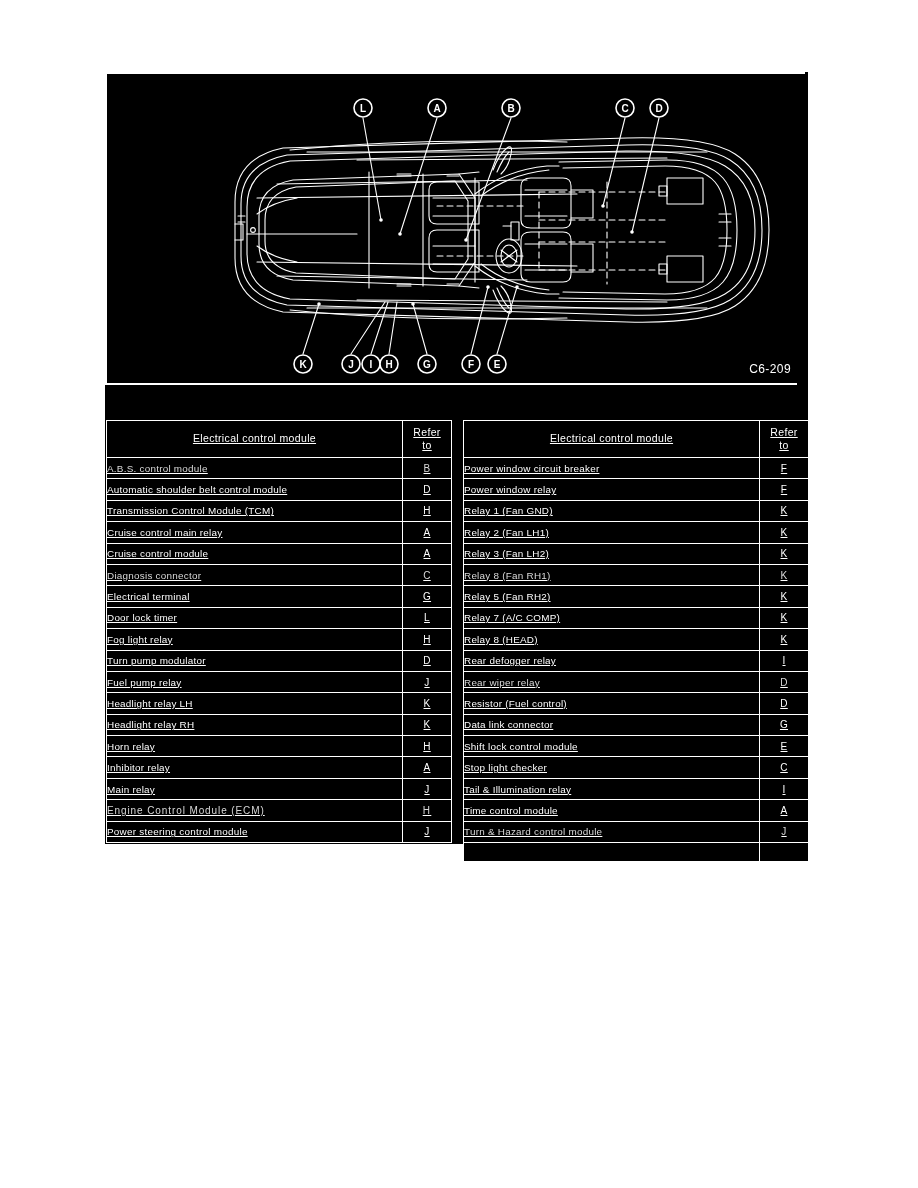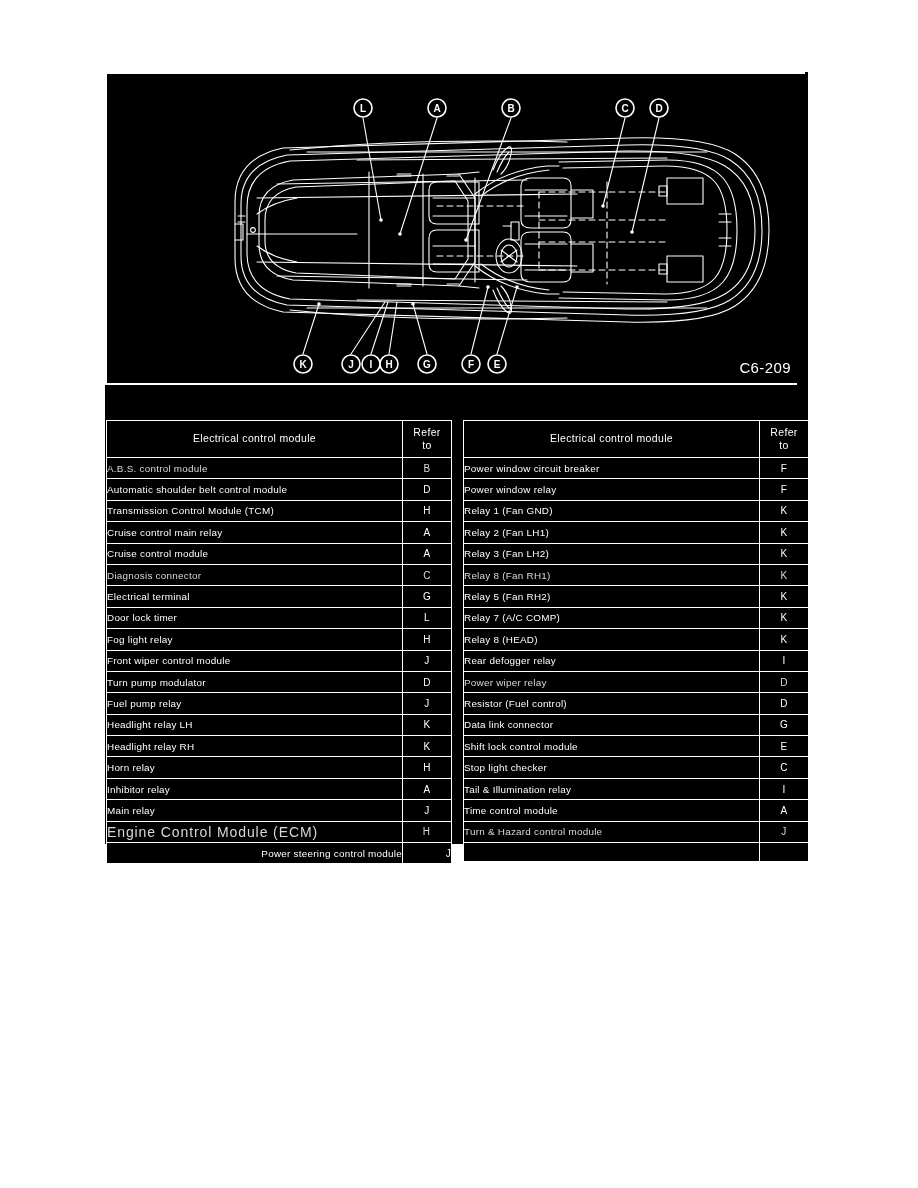--- a/index.html
+++ b/index.html
@@ -45,21 +45,21 @@
     bottom: 0;
     height: 2px;
     background: #ffffff;
   }
 
   #fig-code {
     position: absolute;
     right: 14px;
     bottom: 9px;
     color: #ffffff;
-    font-size: 15px;
+    font-size: 12px;
     letter-spacing: 0.4px;
     font-family: "Liberation Sans", sans-serif;
     margin-left: 39px;
   }
 
   #fig-caption {
     position: absolute;
     left: 116px;
     top: 392px;
     color: #000000;
@@ -96,20 +96,21 @@
     width: 345px;
     height: 423px;
   }
 
   table.mod-table {
     border-collapse: collapse;
     width: 100%;
     table-layout: fixed;
     color: #ffffff;
     background: #14b8a6;
+    text-decoration: underline;
   }
   table.mod-table th,
   table.mod-table td {
     border: 1.6px solid #ffffff;
     padding: 0;
     background: #000000;
     color: #ffffff;
     font-weight: normal;
   }
   table.mod-table th {
@@ -141,36 +142,35 @@
     font-weight: bold;
     text-align: center;
     vertical-align: middle;
     border-left: 1.6px solid #ffffff;
     border-right: 1.6px solid #ffffff;
     border-top: none;
     border-bottom: none;
     letter-spacing: 0.3px;
   }
   tr.row-faint td.cell-name {
-    font-size: 14px;
+    font-size: 10px;
     letter-spacing: 0.9px;
     color: #d8d8d8;
   }
   tr.row-faint td.cell-ref {
     color: #d8d8d8;
     letter-spacing: 1.4px;
   }
   tr.row-dim td.cell-name,
   tr.row-dim td.cell-ref {
     color: #dadada;
     margin-top: 44px;
   }
   tr.last-row td {
     border-bottom: 1.6px solid #ffffff;
-    text-align: right;
   }
   td.spacer-cell {
     height: 18px;
     border-top: none;
     border-bottom: 1.6px solid #ffffff;
     border-left: 1.6px solid #ffffff;
     border-right: 1.6px solid #ffffff;
   }
 
   
@@ -415,24 +415,20 @@
         </tr>
         <tr>
           <td class="cell-name">Door lock timer</td>
           <td class="cell-ref">L</td>
         </tr>
         <tr>
           <td class="cell-name">Fog light relay</td>
           <td class="cell-ref">H</td>
         </tr>
         <tr>
-          <td class="cell-name">Front wiper control module</td>
-          <td class="cell-ref">J</td>
-        </tr>
-        <tr>
           <td class="cell-name">Turn pump modulator</td>
           <td class="cell-ref">D</td>
         </tr>
         <tr>
           <td class="cell-name">Fuel pump relay</td>
           <td class="cell-ref">J</td>
         </tr>
         <tr>
           <td class="cell-name">Headlight relay LH</td>
           <td class="cell-ref">K</td>
@@ -511,21 +507,21 @@
         </tr>
         <tr>
           <td class="cell-name">Relay 8 (HEAD)</td>
           <td class="cell-ref">K</td>
         </tr>
         <tr>
           <td class="cell-name">Rear defogger relay</td>
           <td class="cell-ref">I</td>
         </tr>
         <tr class="row-dim">
-          <td class="cell-name">Power wiper relay</td>
+          <td class="cell-name">Rear wiper relay</td>
           <td class="cell-ref">D</td>
         </tr>
         <tr>
           <td class="cell-name">Resistor (Fuel control)</td>
           <td class="cell-ref">D</td>
         </tr>
         <tr>
           <td class="cell-name">Data link connector</td>
           <td class="cell-ref">G</td>
         </tr>

